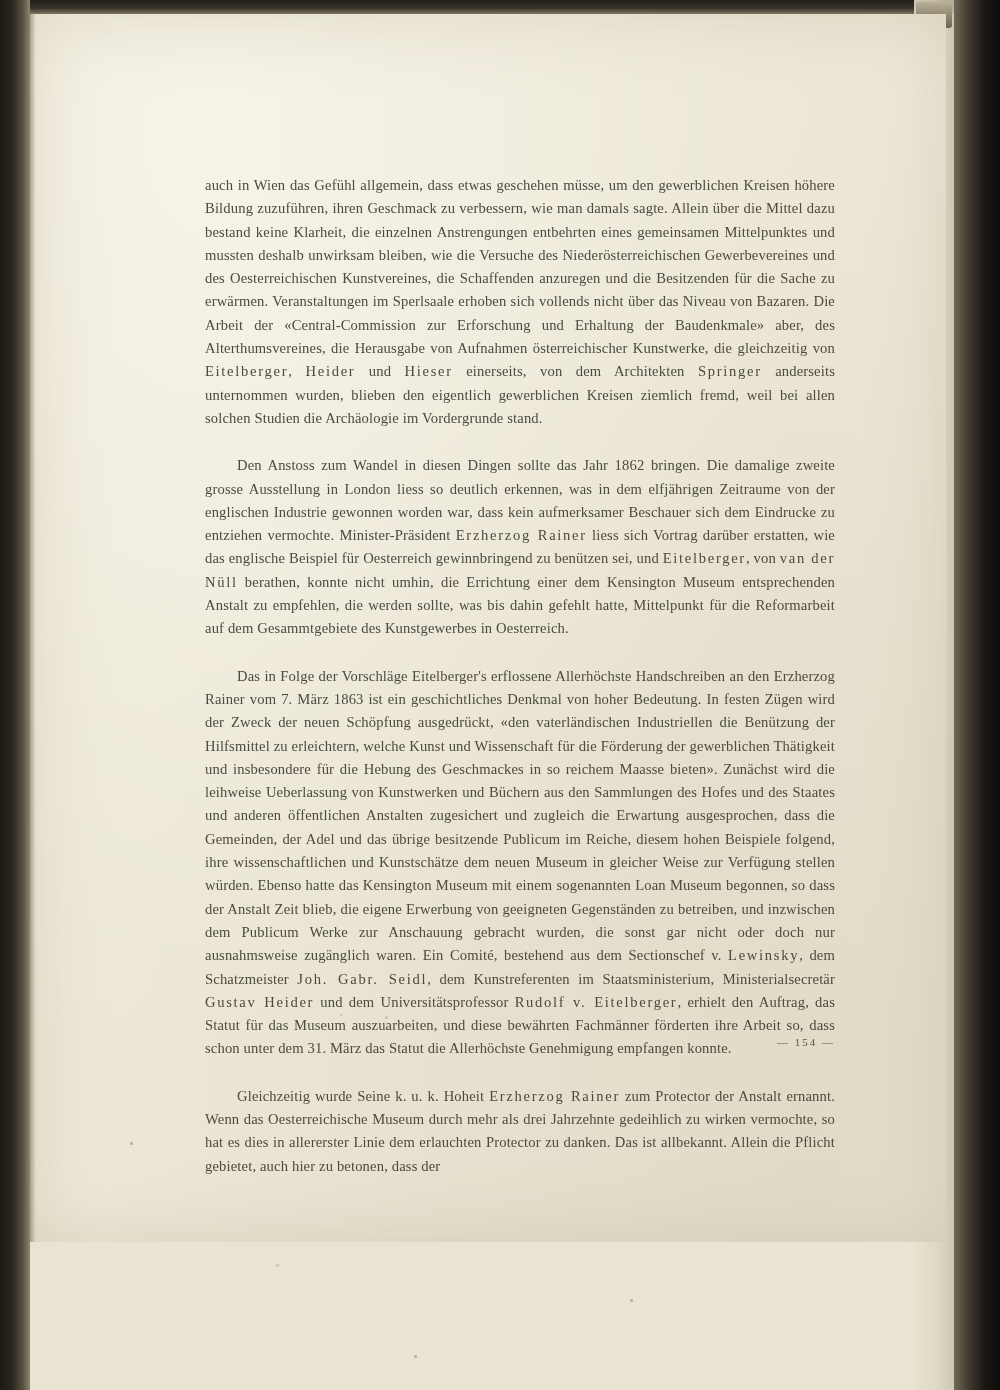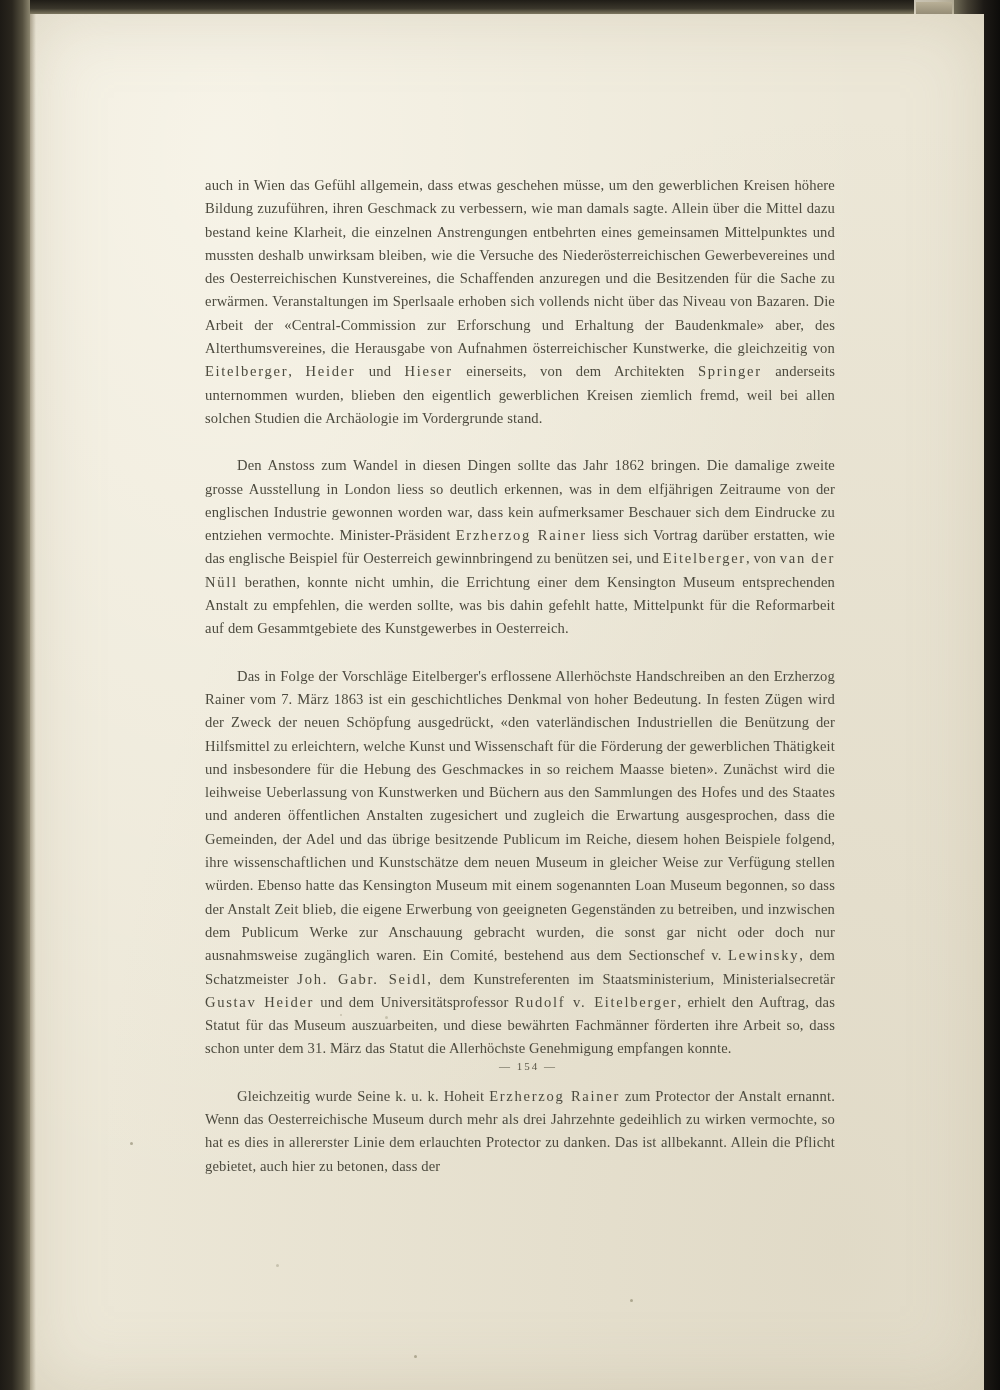--- a/index.html
+++ b/index.html
@@ -53,27 +53,26 @@
     right: 48px; top: 2px;
     width: 36px; height: 26px;
     background: linear-gradient(to bottom, #b9b097 0%, #8e8670 55%, #6d6654 100%);
     border-radius: 0 0 3px 3px;
   }
 
   
   #paper {
     position: absolute;
     left: 30px; top: 14px;
-    width: 916px; height: 1376px;
+    width: 916px; height: 1228px;
     background: #ece7d7;
     background-image:
       radial-gradient(ellipse at 20% 10%, rgba(255,253,245,.55) 0%, rgba(255,253,245,0) 60%),
       radial-gradient(ellipse at 85% 90%, rgba(198,188,162,.30) 0%, rgba(198,188,162,0) 65%);
     box-shadow: inset 0 0 70px rgba(180,170,140,.35);
-    padding-left: 38px;
   }
   #paper-edge {
     position: absolute;
     left: 0; top: 0;
     width: 6px; height: 100%;
     background: linear-gradient(to right, rgba(120,110,85,.55), rgba(120,110,85,0));
   }
 
   
   .speck {
@@ -102,28 +101,27 @@
   #textblock p.indent {
     text-indent: 32px;
     margin-top: 24px;
   }
   .sp {
     letter-spacing: 1.7px;
   }
 
   #folio {
     position: absolute;
-    left: 183px;
+    left: 175px;
     top: 1022px;
     width: 630px;
-    text-align: center;
+    text-align: right;
     color: #5a5749;
     font-size: 11px;
     letter-spacing: 2px;
-    margin-top: 24px;
   }
 
   
   .mark {
     position: absolute;
     width: 3px; height: 3px;
     background: #8a8369;
     border-radius: 50%;
     opacity: .6;
   }

